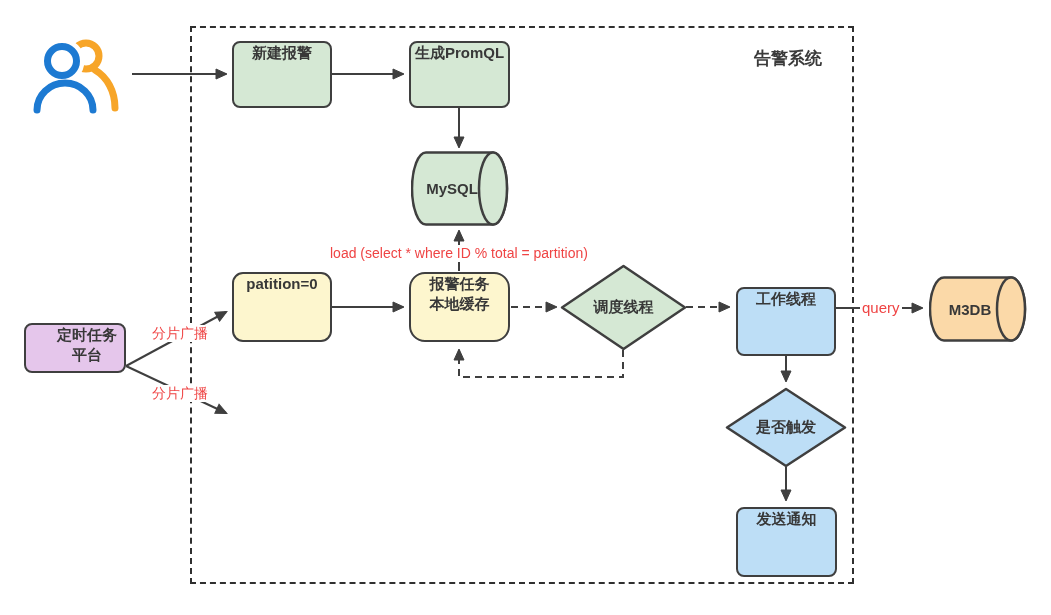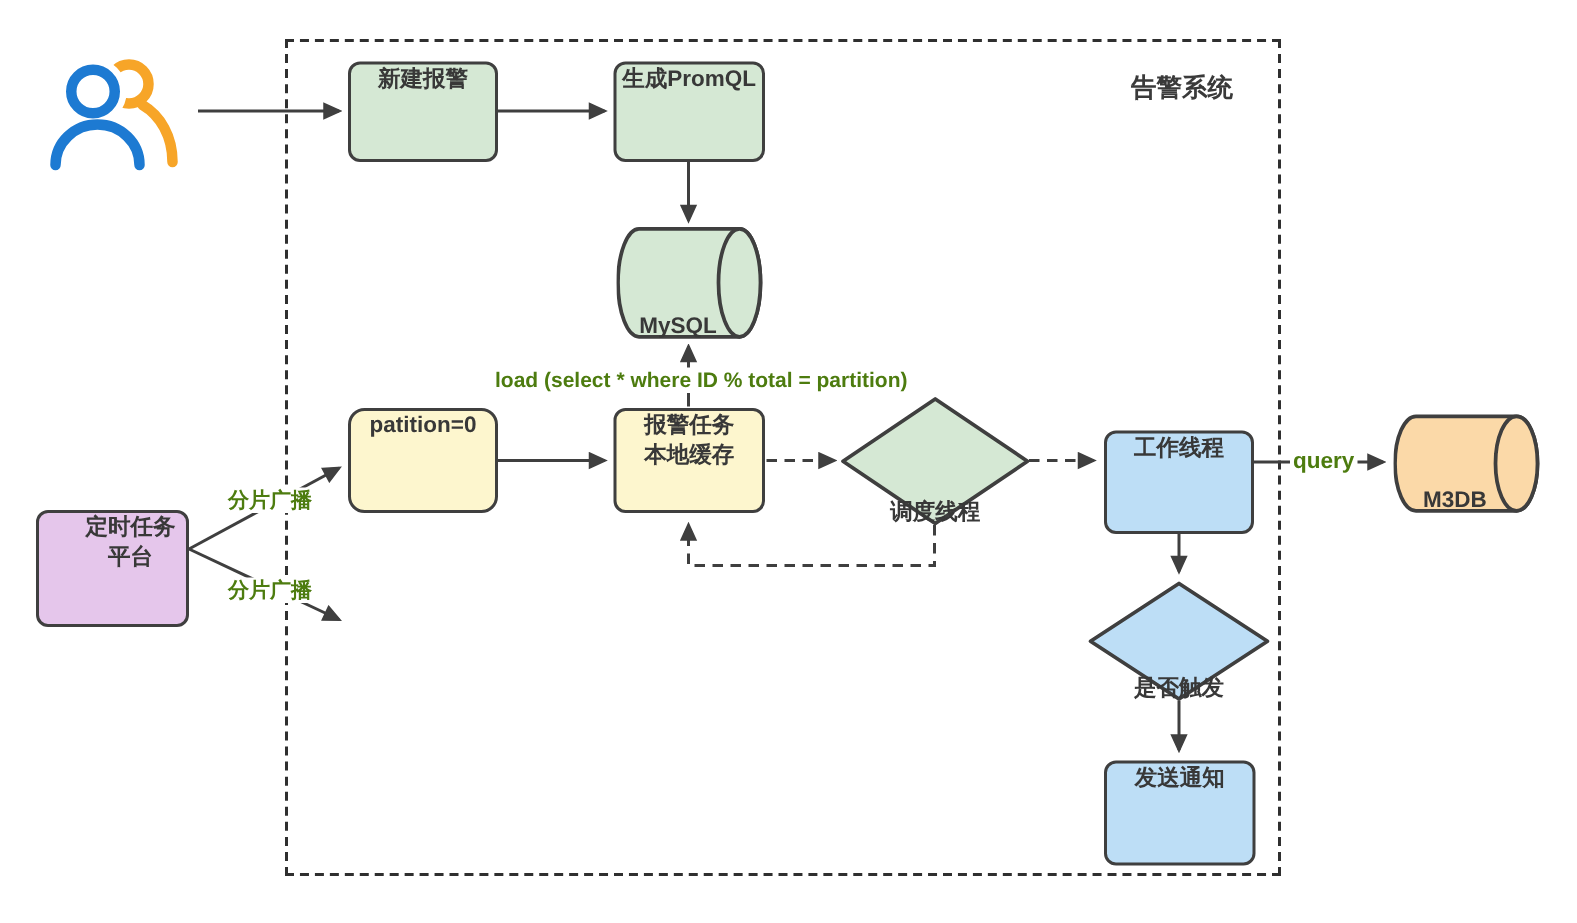--- a/index.html
+++ b/index.html
@@ -8,23 +8,23 @@
   .container-frame{position:absolute;left:190px;top:26px;width:664px;height:558px;
         border:2px dashed #2f2f2f;background:#ffffff;box-sizing:border-box;z-index:1;}
   .node{position:absolute;box-sizing:border-box;border:2.5px solid #3f3f3f;border-radius:8px;
         display:flex;align-items:center;flex-direction:column;
         font-size:15px;font-weight:600;color:#383838;text-align:center;line-height:1.35;z-index:4;}
   .green{background:#d5e8d4;}
   .yellow{background:#fdf6ce;}
   .purple{background:#e5c6eb;}
   .blue{background:#bddef6;}
   .shape-svg{position:absolute;z-index:3;}
-  .shape-label{position:absolute;display:flex;align-items:flex-end;justify-content:center;
+  .shape-label{position:absolute;display:flex;align-items:center;justify-content:center;
         font-size:15px;font-weight:600;color:#383838;z-index:5;pointer-events:none;}
-  .edge-label{position:absolute;background:#ffffff;font-size:14px;font-weight:700;color:#4d7c0f;
+  .edge-label{position:absolute;background:#ffffff;font-size:14px;font-weight:400;color:#ef4444;
         white-space:nowrap;z-index:6;padding:0 2px;line-height:1.2;}
   .frame-title{position:absolute;left:743px;top:47px;width:90px;text-align:center;
         font-size:17px;font-weight:700;color:#3a3a3a;z-index:5;}
   #edges{position:absolute;left:0;top:0;z-index:2;pointer-events:none;}
   .diamond-label{font-size:15px;font-weight:600;}
 </style>
 </head>
 <body>
 
 <div id="page">
@@ -74,27 +74,27 @@
   </div>
 
   <div class="node green" style="left:409px;top:41px;width:101px;height:67px;">
     <span>生成PromQL</span>
   </div>
 
   <div class="node yellow" style="left:232px;top:272px;width:100px;height:70px;border-radius:11px;">
     <span>patition=0</span>
   </div>
 
-  <div class="node yellow" style="left:409px;top:272px;width:101px;height:70px;">
+  <div class="node yellow" style="left:409px;top:272px;width:101px;height:70px;border-radius:16px;">
     <span>报警任务</span>
     <span>本地缓存</span>
   </div>
 
 
-  <div class="node purple" style="left:24px;top:340px;width:102px;height:78px;padding-left:24px;">
+  <div class="node purple" style="left:24px;top:323px;width:102px;height:50px;padding-left:24px;">
     <span>定时任务</span>
     <span>平台</span>
   </div>
 
   <div class="node blue" style="left:736px;top:287px;width:100px;height:69px;">
     <span>工作线程</span>
   </div>
 
   <div class="node blue" style="left:736px;top:507px;width:101px;height:70px;">
     <span>发送通知</span>

